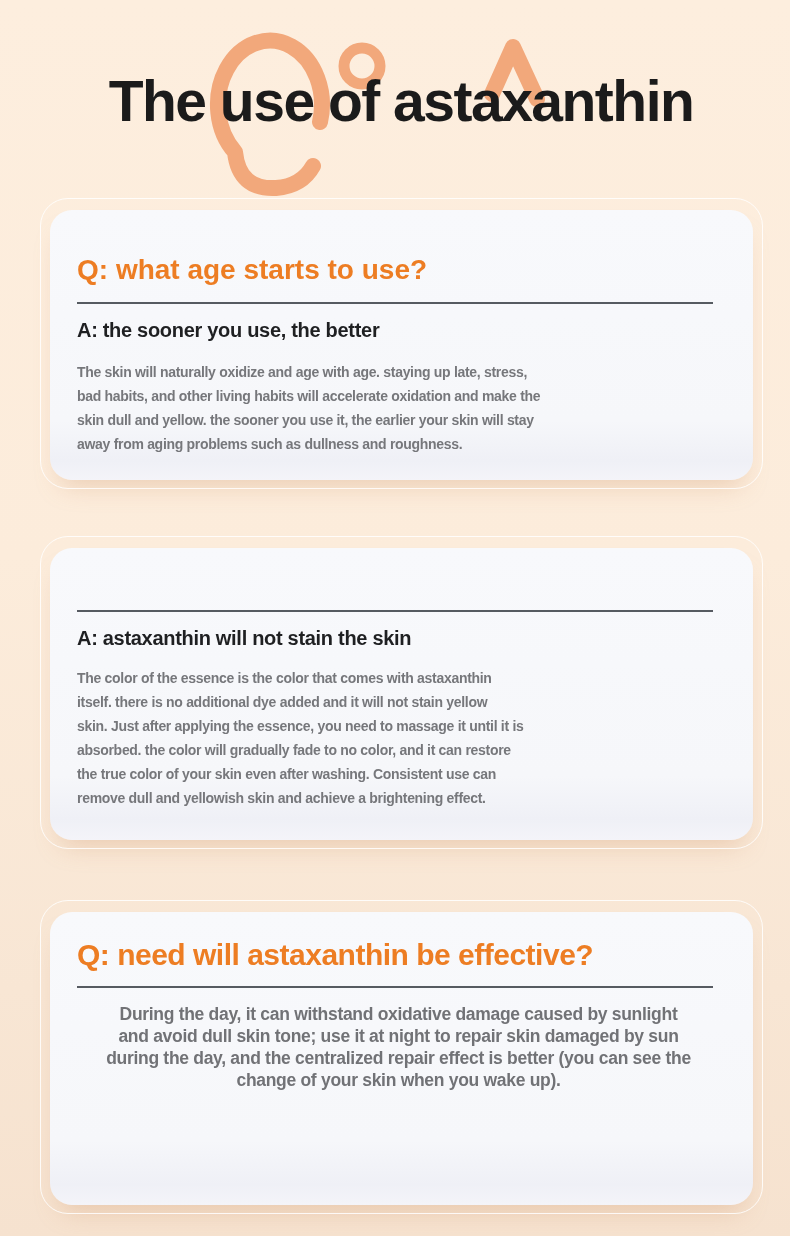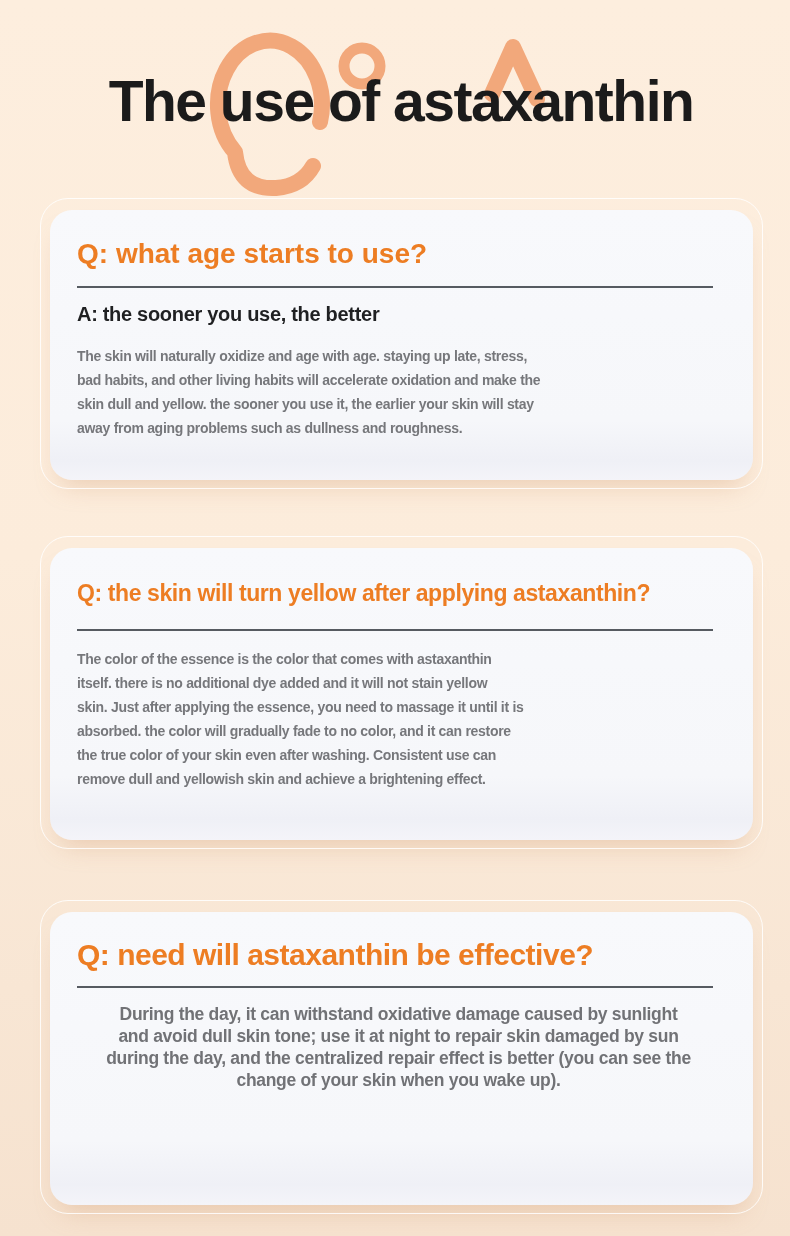--- a/index.html
+++ b/index.html
@@ -28,21 +28,21 @@
   }
 
   
   .main { padding: 0 37px 0 50px; }
   .card {
     position: relative;
     box-sizing: border-box;
     border-radius: 22px;
     background: linear-gradient(180deg, #f8f9fc 0%, #f6f7fa 78%, #eff0f6 93%, #f4f4f9 100%);
     box-shadow: 0 16px 24px -10px rgba(205, 150, 105, 0.35);
-    padding: 24px 40px 24px 27px;
+    padding: 40px 40px 24px 27px;
   }
   .card::before {
     content: "";
     position: absolute;
     top: -12px; right: -10px; bottom: -9px; left: -10px;
     border: 1.5px solid rgba(255, 255, 255, 0.85);
     border-radius: 28px;
     pointer-events: none;
   }
   .card-1 { min-height: 270px; }
@@ -114,22 +114,22 @@
     <h2 class="q">Q: what age starts to use?</h2>
     <hr class="divider">
     <h3 class="a">A: the sooner you use, the better</h3>
     <p class="body">The skin will naturally oxidize and age with age. staying up late, stress,
 bad habits, and other living habits will accelerate oxidation and make the
 skin dull and yellow. the sooner you use it, the earlier your skin will stay
 away from aging problems such as dullness and roughness.</p>
   </section>
 
   <section class="card card-2">
-    <h2 class="q">Q: the skin will turn yellow after applying astaxanthin?</h2>
     <hr class="divider">
+    <h3 class="a">A: astaxanthin will not stain the skin</h3>
     <p class="body">The color of the essence is the color that comes with astaxanthin
 itself. there is no additional dye added and it will not stain yellow
 skin. Just after applying the essence, you need to massage it until it is
 absorbed. the color will gradually fade to no color, and it can restore
 the true color of your skin even after washing. Consistent use can
 remove dull and yellowish skin and achieve a brightening effect.</p>
   </section>
 
   <section class="card card-3">
     <h2 class="q">Q: need will astaxanthin be effective?</h2>

